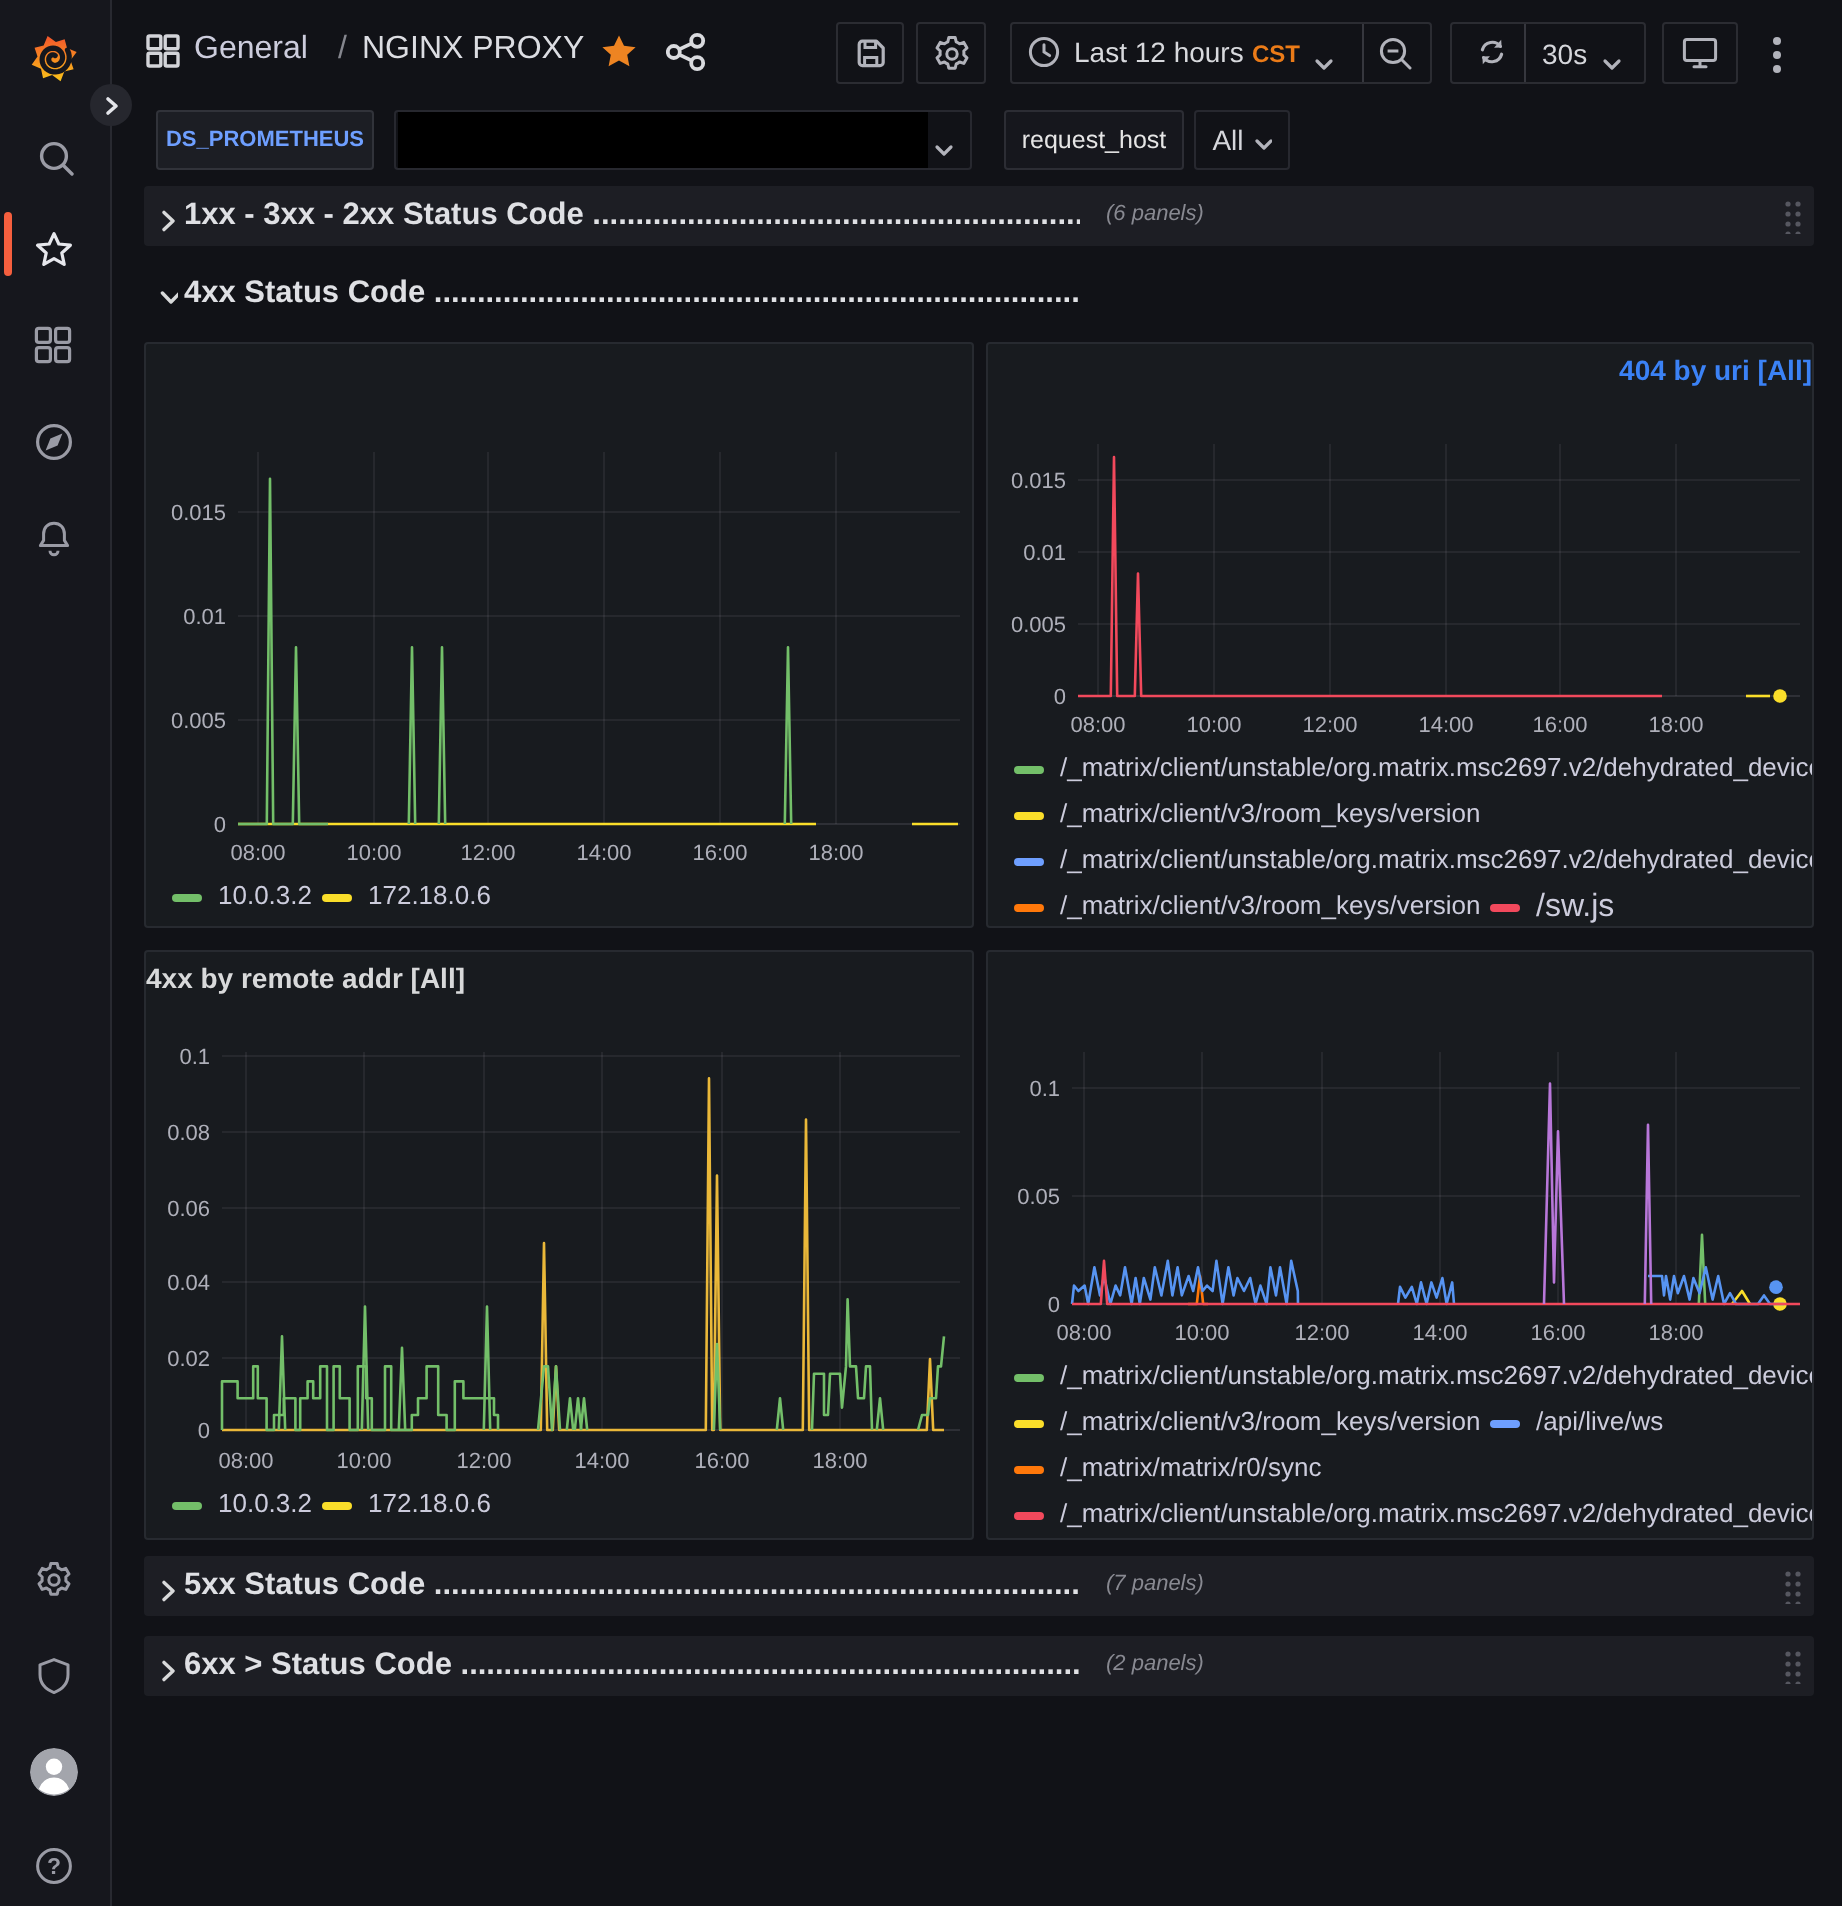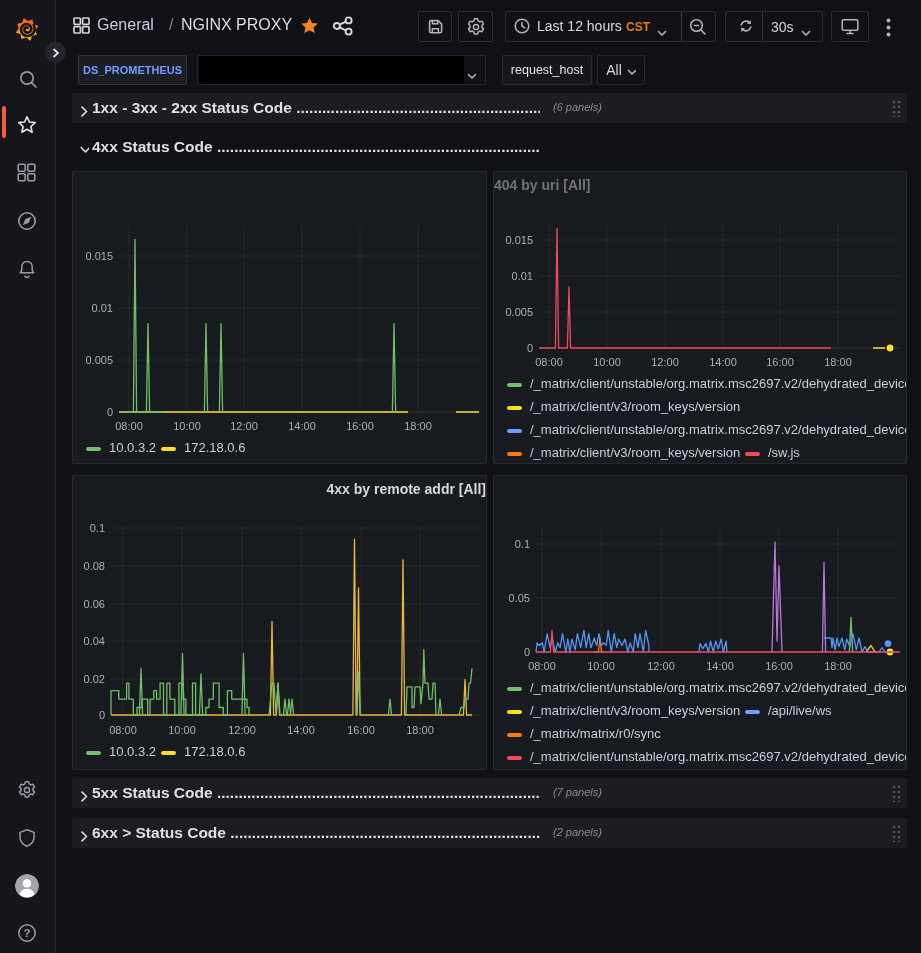--- a/index.html
+++ b/index.html
@@ -226,21 +226,21 @@
       <polyline points="131.4,240.0 133.0,151.6 134.6,240.0" fill="none" stroke="#73bf69" stroke-width="1.3" stroke-linejoin="round"></polyline>
       <polyline points="146.4,240.0 148.0,151.6 149.6,240.0" fill="none" stroke="#73bf69" stroke-width="1.3" stroke-linejoin="round"></polyline>
       <polyline points="319.4,240.0 321.0,151.6 322.6,240.0" fill="none" stroke="#73bf69" stroke-width="1.3" stroke-linejoin="round"></polyline>
     </svg>
     <span style="position:absolute;left:13px;top:275px;width:15px;height:4px;border-radius:2px;background:#73bf69"></span>
     <span style="position:absolute;left:36px;top:268px;overflow:hidden;white-space:nowrap;font-size:13px;color:#ccccdc">10.0.3.2</span>
     <span style="position:absolute;left:88px;top:275px;width:15px;height:4px;border-radius:2px;background:#fade2a"></span>
     <span style="position:absolute;left:111px;top:268px;overflow:hidden;white-space:nowrap;font-size:13px;color:#ccccdc">172.18.0.6</span>
   </div>
 <div style="position:absolute;left:493px;top:171px;width:414px;height:293px;background:#181b1f;border:1px solid rgba(204,204,220,0.09);border-radius:2px;overflow:hidden">
-    <div style="position:absolute;left:0;top:5px;width:100%;text-align:left;font-size:14px;font-weight:600;color:#737373">404 by uri [All]</div>
+    <div style="position:absolute;left:0;top:5px;width:100%;text-align:right;font-size:14px;font-weight:600;color:#3b82f6">404 by uri [All]</div>
     <svg width="414" height="293" viewBox="0 0 414 293" style="position:absolute;left:0;top:0">
       <line x1="55" y1="50" x2="55" y2="176" stroke="rgba(204,204,220,0.08)" stroke-width="1"></line>
       <line x1="113" y1="50" x2="113" y2="176" stroke="rgba(204,204,220,0.08)" stroke-width="1"></line>
       <line x1="171" y1="50" x2="171" y2="176" stroke="rgba(204,204,220,0.08)" stroke-width="1"></line>
       <line x1="229" y1="50" x2="229" y2="176" stroke="rgba(204,204,220,0.08)" stroke-width="1"></line>
       <line x1="286" y1="50" x2="286" y2="176" stroke="rgba(204,204,220,0.08)" stroke-width="1"></line>
       <line x1="344" y1="50" x2="344" y2="176" stroke="rgba(204,204,220,0.08)" stroke-width="1"></line>
       <line x1="45" y1="68" x2="406" y2="68" stroke="rgba(204,204,220,0.08)" stroke-width="1"></line>
       <line x1="45" y1="104" x2="406" y2="104" stroke="rgba(204,204,220,0.08)" stroke-width="1"></line>
       <line x1="45" y1="140" x2="406" y2="140" stroke="rgba(204,204,220,0.08)" stroke-width="1"></line>
@@ -261,24 +261,24 @@
     </svg>
     <span style="position:absolute;left:13px;top:211px;width:15px;height:4px;border-radius:2px;background:#73bf69"></span>
     <span style="position:absolute;left:36px;top:204px;width:377px;overflow:hidden;white-space:nowrap;font-size:13px;color:#ccccdc">/_matrix/client/unstable/org.matrix.msc2697.v2/dehydrated_device</span>
     <span style="position:absolute;left:13px;top:234px;width:15px;height:4px;border-radius:2px;background:#fade2a"></span>
     <span style="position:absolute;left:36px;top:227px;overflow:hidden;white-space:nowrap;font-size:13px;color:#ccccdc">/_matrix/client/v3/room_keys/version</span>
     <span style="position:absolute;left:13px;top:257px;width:15px;height:4px;border-radius:2px;background:#6e9fff"></span>
     <span style="position:absolute;left:36px;top:250px;width:377px;overflow:hidden;white-space:nowrap;font-size:13px;color:#ccccdc">/_matrix/client/unstable/org.matrix.msc2697.v2/dehydrated_device</span>
     <span style="position:absolute;left:13px;top:280px;width:15px;height:4px;border-radius:2px;background:#ff780a"></span>
     <span style="position:absolute;left:36px;top:273px;overflow:hidden;white-space:nowrap;font-size:13px;color:#ccccdc">/_matrix/client/v3/room_keys/version</span>
     <span style="position:absolute;left:251px;top:280px;width:15px;height:4px;border-radius:2px;background:#f2495c"></span>
-    <span style="position:absolute;left:274px;top:273px;overflow:hidden;white-space:nowrap;font-size:13px;color:#ccccdc">/sw.js</span>
+    <span style="position:absolute;left:274px;top:273px;overflow:hidden;white-space:nowrap;font-size:16px;color:#ccccdc">/sw.js</span>
   </div>
 <div style="position:absolute;left:72px;top:475px;width:415px;height:295px;background:#181b1f;border:1px solid rgba(204,204,220,0.09);border-radius:2px;overflow:hidden">
-    <div style="position:absolute;left:0;top:5px;width:100%;text-align:right;font-size:14px;font-weight:600;color:#d8d9da">4xx by remote addr [All]</div>
+    <div style="position:absolute;left:0;top:5px;width:100%;text-align:left;font-size:14px;font-weight:600;color:#d8d9da">4xx by remote addr [All]</div>
     <svg width="415" height="295" viewBox="0 0 415 295" style="position:absolute;left:0;top:0">
       <line x1="50" y1="50" x2="50" y2="239" stroke="rgba(204,204,220,0.08)" stroke-width="1"></line>
       <line x1="109" y1="50" x2="109" y2="239" stroke="rgba(204,204,220,0.08)" stroke-width="1"></line>
       <line x1="169" y1="50" x2="169" y2="239" stroke="rgba(204,204,220,0.08)" stroke-width="1"></line>
       <line x1="228" y1="50" x2="228" y2="239" stroke="rgba(204,204,220,0.08)" stroke-width="1"></line>
       <line x1="288" y1="50" x2="288" y2="239" stroke="rgba(204,204,220,0.08)" stroke-width="1"></line>
       <line x1="347" y1="50" x2="347" y2="239" stroke="rgba(204,204,220,0.08)" stroke-width="1"></line>
       <line x1="38" y1="52" x2="407" y2="52" stroke="rgba(204,204,220,0.08)" stroke-width="1"></line>
       <line x1="38" y1="90" x2="407" y2="90" stroke="rgba(204,204,220,0.08)" stroke-width="1"></line>
       <line x1="38" y1="128" x2="407" y2="128" stroke="rgba(204,204,220,0.08)" stroke-width="1"></line>

